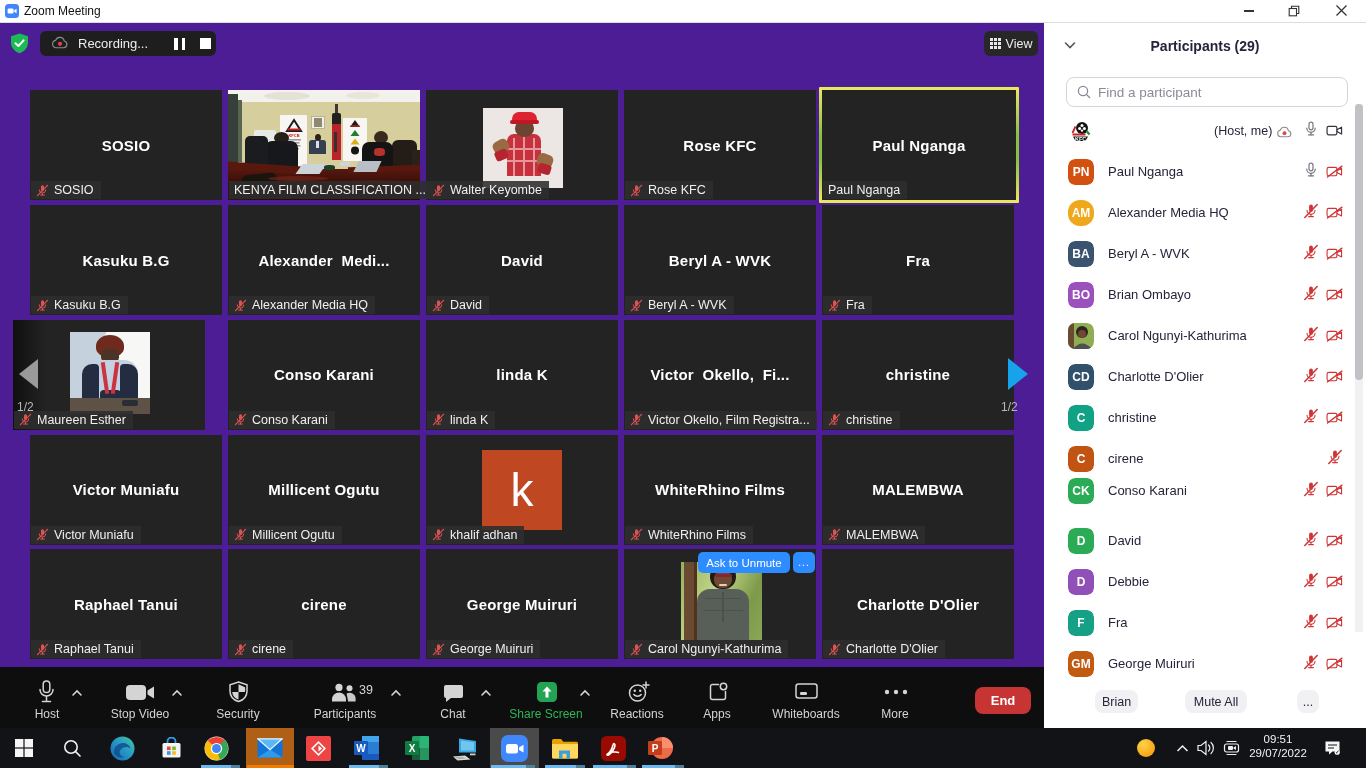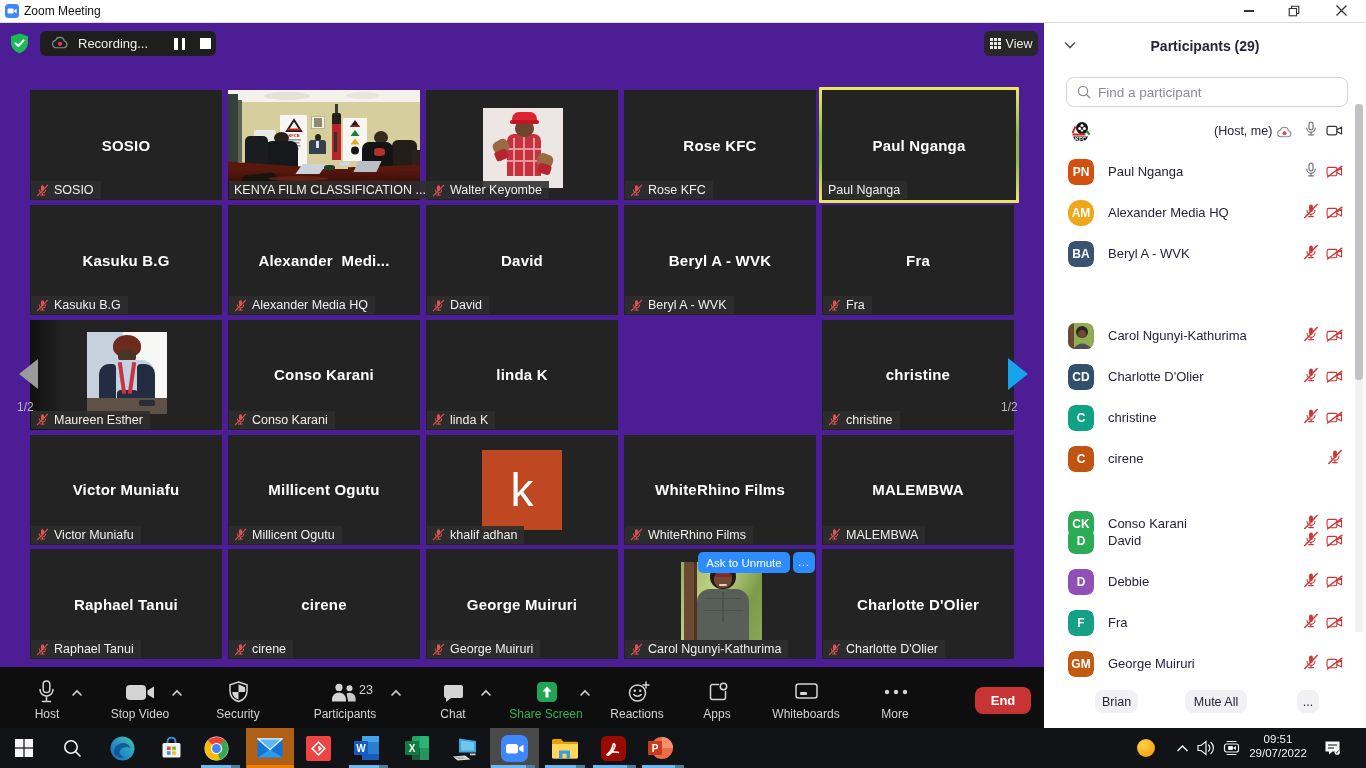--- a/index.html
+++ b/index.html
@@ -273,21 +273,21 @@
               <rect x="6.1" y="1.6" width="3.8" height="7.2" rx="1.9" fill="#e05252" stroke="none"></rect>
               <path d="M4 7.2a4 4 0 0 0 8 0"></path>
               <path d="M8 11.2v2.2"></path>
               <path d="M5.6 13.6h4.8"></path>
               <path d="M1.8 14.4 14.2 1.6" stroke-width="1.5"></path>
             </g>
           </svg>
           <span>Fra</span>
         </div>
       </div>
-<div class="tile" style="left:30px;top:296.5px;text-align:right;">
+<div class="tile" style="left:13px;top:296.5px;text-align:right;">
         <div class="abs" style="left:57px;top:12px;width:80px;height:82px;background:linear-gradient(100deg,#c5d2de 0 38%,#f7f7f5 38%);overflow:hidden">
           <div class="abs" style="left:26px;top:3px;width:28px;height:22px;background:#6e2b1d;border-radius:50% 50% 42% 42%"></div>
           <div class="abs" style="left:31px;top:17px;width:18px;height:14px;background:#4b3326;border-radius:40%"></div>
           <div class="abs" style="left:12px;top:28px;width:56px;height:46px;background:#c3d2e2;border-radius:14px 14px 0 0"></div>
           <div class="abs" style="left:12px;top:32px;width:17px;height:42px;background:#232c40;border-radius:10px 4px 0 0"></div>
           <div class="abs" style="left:50px;top:32px;width:18px;height:42px;background:#232c40;border-radius:4px 10px 0 0"></div>
           <div class="abs" style="left:30px;top:58px;width:21px;height:16px;background:#232c40;border-radius:4px"></div>
           <div class="abs" style="left:33px;top:30px;width:4px;height:32px;background:#cc3340;transform:rotate(-8deg)"></div>
           <div class="abs" style="left:43px;top:30px;width:4px;height:32px;background:#cc3340;transform:rotate(8deg)"></div>
           <div class="abs" style="left:0px;top:66px;width:80px;height:16px;background:#5e5246"></div>
@@ -328,20 +328,35 @@
           <svg width="13" height="13" viewBox="0 0 16 16">
             <g stroke="#e05252" stroke-width="1.2" fill="none" stroke-linecap="round">
               <rect x="6.1" y="1.6" width="3.8" height="7.2" rx="1.9" fill="#e05252" stroke="none"></rect>
               <path d="M4 7.2a4 4 0 0 0 8 0"></path>
               <path d="M8 11.2v2.2"></path>
               <path d="M5.6 13.6h4.8"></path>
               <path d="M1.8 14.4 14.2 1.6" stroke-width="1.5"></path>
             </g>
           </svg>
           <span>linda K</span>
+        </div>
+      </div>
+<div class="tile" style="left:624px;top:296.5px;">
+        <div class="cname">Victor&nbsp; Okello,&nbsp; Fi...</div>
+        <div class="lbl">
+          <svg width="13" height="13" viewBox="0 0 16 16">
+            <g stroke="#e05252" stroke-width="1.2" fill="none" stroke-linecap="round">
+              <rect x="6.1" y="1.6" width="3.8" height="7.2" rx="1.9" fill="#e05252" stroke="none"></rect>
+              <path d="M4 7.2a4 4 0 0 0 8 0"></path>
+              <path d="M8 11.2v2.2"></path>
+              <path d="M5.6 13.6h4.8"></path>
+              <path d="M1.8 14.4 14.2 1.6" stroke-width="1.5"></path>
+            </g>
+          </svg>
+          <span>Victor Okello, Film Registra...</span>
         </div>
       </div>
 <div class="tile" style="left:822px;top:296.5px;">
         <div class="cname">christine</div>
         <div class="lbl">
           <svg width="13" height="13" viewBox="0 0 16 16">
             <g stroke="#e05252" stroke-width="1.2" fill="none" stroke-linecap="round">
               <rect x="6.1" y="1.6" width="3.8" height="7.2" rx="1.9" fill="#e05252" stroke="none"></rect>
               <path d="M4 7.2a4 4 0 0 0 8 0"></path>
               <path d="M8 11.2v2.2"></path>
@@ -553,21 +568,21 @@
       </svg>
 <div class="tblabel" style="left:238px">Security</div>
 <svg class="abs" style="left:330px;top:660px" width="28" height="19" viewBox="0 0 28 19">
         <g fill="#d4d4d4">
           <circle cx="9" cy="4.4" r="3.6"></circle>
           <path d="M2 16.5a7 7 0 0 1 14 0v2H2Z"></path>
           <circle cx="19.5" cy="5.2" r="3"></circle>
           <path d="M16.6 10.5a6 6 0 0 1 9 5v3h-7.5" opacity=".95"></path>
         </g>
       </svg>
-<div class="abs" style="left:359px;top:660px;color:#d4d4d4;font-size:12.5px">23</div>
+<div class="abs" style="left:359px;top:660px;color:#d4d4d4;font-size:12.5px">39</div>
 <svg class="abs" style="left:390px;top:666px" width="12" height="8" viewBox="0 0 12 8">
         <path d="M2 6 6 2 10 6" stroke="#d4d4d4" stroke-width="1.6" fill="none" stroke-linecap="round"></path>
       </svg>
 <div class="tblabel" style="left:345px">Participants</div>
 <svg class="abs" style="left:443px;top:661px" width="21" height="19" viewBox="0 0 21 19">
         <path d="M3 1h15a2 2 0 0 1 2 2v9a2 2 0 0 1-2 2H8l-5 4v-4H3a2 2 0 0 1-2-2V3a2 2 0 0 1 2-2Z" fill="#d4d4d4"></path>
       </svg>
 <svg class="abs" style="left:480px;top:666px" width="12" height="8" viewBox="0 0 12 8">
         <path d="M2 6 6 2 10 6" stroke="#d4d4d4" stroke-width="1.6" fill="none" stroke-linecap="round"></path>
       </svg>
@@ -725,20 +740,42 @@
             </g>
           </svg></div>
         <div class="abs" style="left:282px;top:13px"><svg width="17" height="13" viewBox="0 0 18 14">
             <g stroke="#cf3434" stroke-width="1.2" fill="none" stroke-linejoin="round" stroke-linecap="round">
               <rect x="1" y="2.6" width="10.6" height="9" rx="1.8"></rect>
               <path d="M11.6 6.2 16.6 3.4v7.4l-5-2.8"></path>
               <path d="M1.4 13 17 1.2" stroke-width="1.4"></path>
             </g>
           </svg></div>
       </div>
+<div class="prow" style="top:251px">
+        <div class="pav">
+          <div style="width:26px;height:26px;border-radius:7px;background:#9b51bb;display:flex;align-items:center;justify-content:center">BO</div>
+        </div>
+        <div class="pname">Brian Ombayo</div>
+        <div class="abs" style="left:259px;top:11px"><svg width="16" height="16" viewBox="0 0 16 16">
+            <g stroke="#cf3434" stroke-width="1.1" fill="none" stroke-linecap="round">
+              <rect x="6.1" y="1.6" width="3.8" height="7.2" rx="1.9" fill="#cf3434" stroke="none"></rect>
+              <path d="M4 7.2a4 4 0 0 0 8 0"></path>
+              <path d="M8 11.2v2.2"></path>
+              <path d="M5.6 13.6h4.8"></path>
+              <path d="M1.8 14.4 14.2 1.6" stroke-width="1.5"></path>
+            </g>
+          </svg></div>
+        <div class="abs" style="left:282px;top:13px"><svg width="17" height="13" viewBox="0 0 18 14">
+            <g stroke="#cf3434" stroke-width="1.2" fill="none" stroke-linejoin="round" stroke-linecap="round">
+              <rect x="1" y="2.6" width="10.6" height="9" rx="1.8"></rect>
+              <path d="M11.6 6.2 16.6 3.4v7.4l-5-2.8"></path>
+              <path d="M1.4 13 17 1.2" stroke-width="1.4"></path>
+            </g>
+          </svg></div>
+      </div>
 <div class="prow" style="top:292px">
         <div class="pav">
           <svg width="26" height="26" viewBox="0 0 26 26">
             <rect width="26" height="26" rx="7" fill="#8fae54"></rect>
             <rect x="0" y="0" width="6" height="26" fill="#6b4a33"></rect>
             <circle cx="14" cy="9" r="6" fill="#2e2420"></circle>
             <circle cx="14" cy="11" r="4" fill="#6f4a33"></circle>
             <path d="M5 26 Q14 15 24 26Z" fill="#4e5150"></path>
           </svg>
         </div>
@@ -812,21 +849,21 @@
         <div class="abs" style="left:283px;top:11px"><svg width="16" height="16" viewBox="0 0 16 16">
             <g stroke="#cf3434" stroke-width="1.1" fill="none" stroke-linecap="round">
               <rect x="6.1" y="1.6" width="3.8" height="7.2" rx="1.9" fill="#cf3434" stroke="none"></rect>
               <path d="M4 7.2a4 4 0 0 0 8 0"></path>
               <path d="M8 11.2v2.2"></path>
               <path d="M5.6 13.6h4.8"></path>
               <path d="M1.8 14.4 14.2 1.6" stroke-width="1.5"></path>
             </g>
           </svg></div>
       </div>
-<div class="prow" style="top:480px">
+<div class="prow" style="top:447px">
         <div class="pav">
           <div style="width:26px;height:26px;border-radius:7px;background:#2bab56;display:flex;align-items:center;justify-content:center">CK</div>
         </div>
         <div class="pname">Conso Karani</div>
         <div class="abs" style="left:259px;top:11px"><svg width="16" height="16" viewBox="0 0 16 16">
             <g stroke="#cf3434" stroke-width="1.1" fill="none" stroke-linecap="round">
               <rect x="6.1" y="1.6" width="3.8" height="7.2" rx="1.9" fill="#cf3434" stroke="none"></rect>
               <path d="M4 7.2a4 4 0 0 0 8 0"></path>
               <path d="M8 11.2v2.2"></path>
               <path d="M5.6 13.6h4.8"></path>

